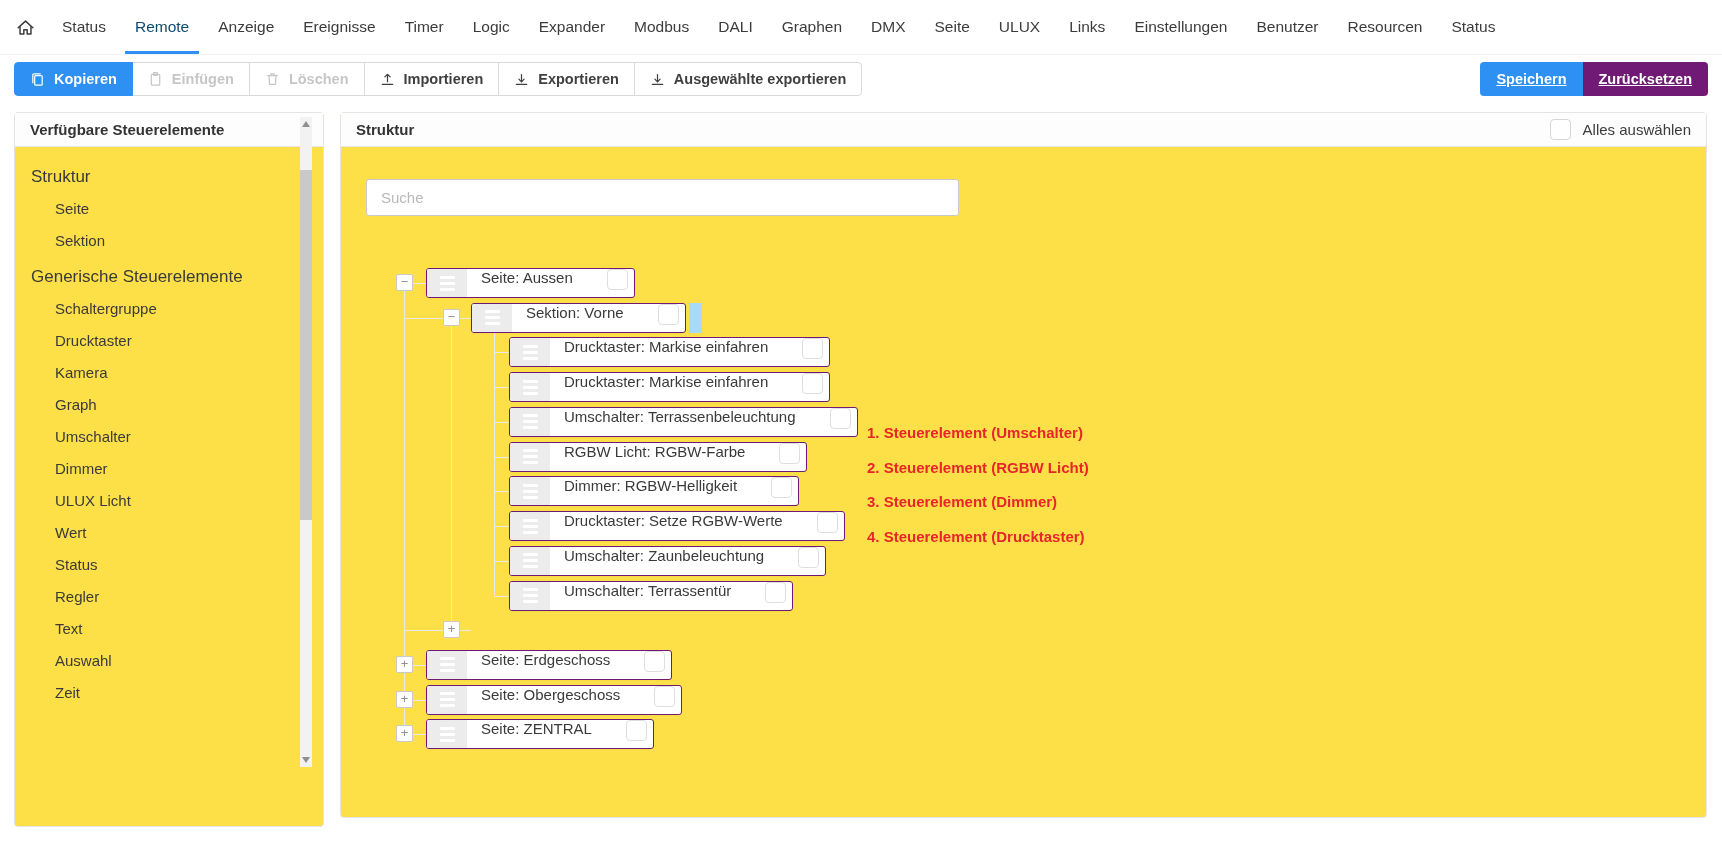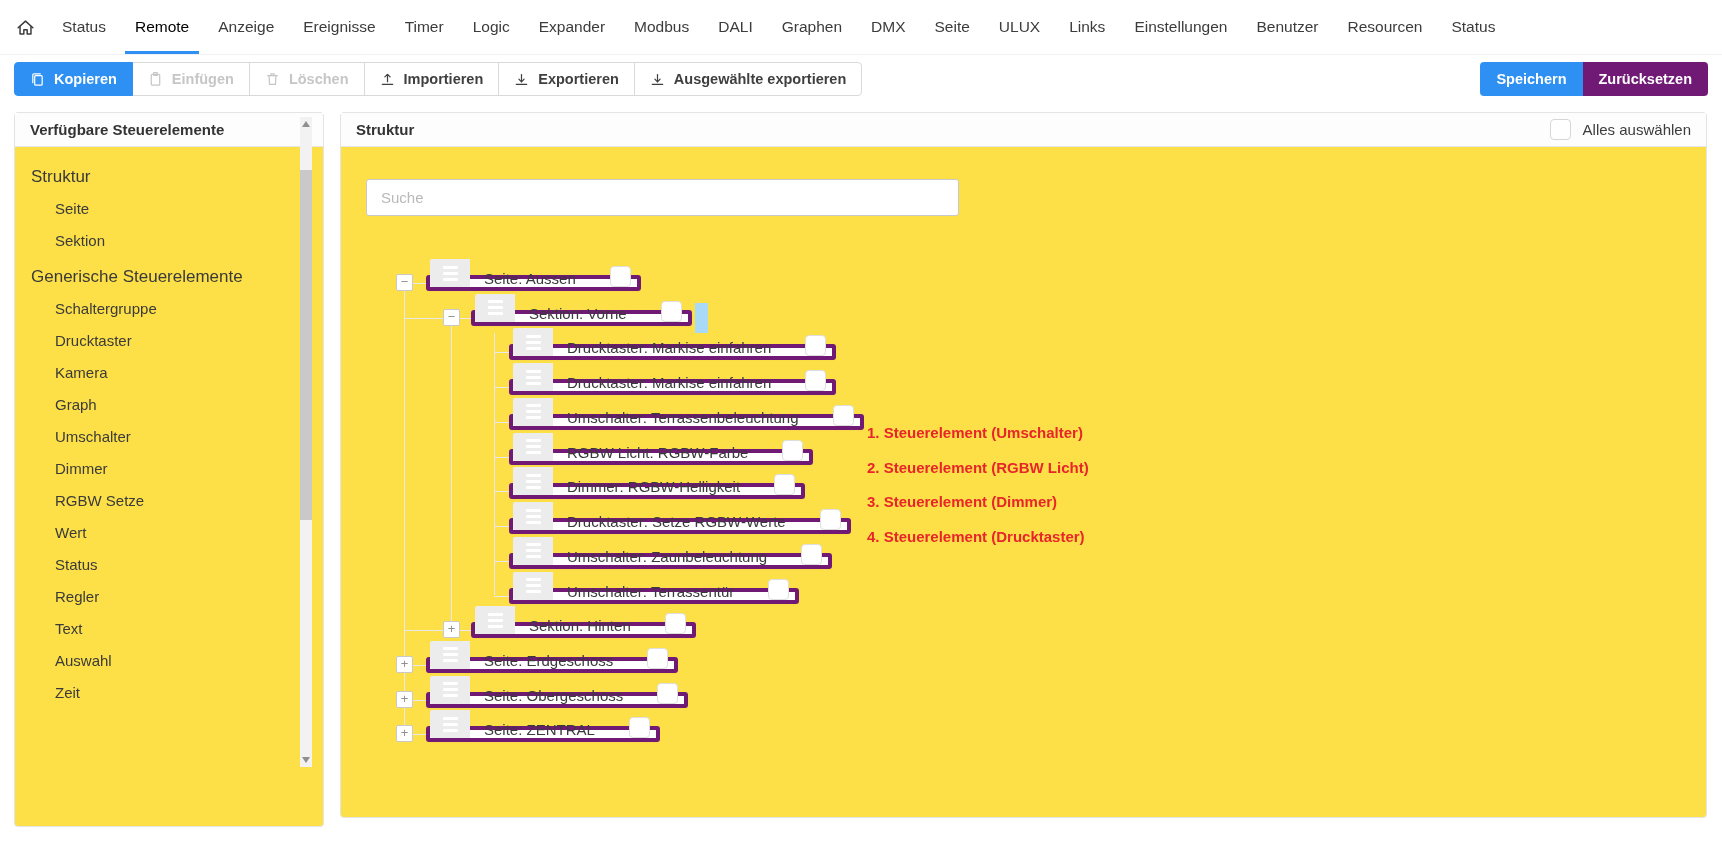--- a/index.html
+++ b/index.html
@@ -15,21 +15,21 @@
   .top-nav{
     position:absolute; top:0; left:0; width:1722px; height:55px;
     display:flex; align-items:center; gap:25px; padding-left:16px;
     background:#fff; border-bottom:1px solid #f1f1f1;
   }
   .nav-home{ display:flex; align-items:center; cursor:pointer; }
   .nav-item{
     position:relative; height:55px; display:flex; align-items:center;
     font-size:15.5px; color:#3c3c3c; cursor:pointer; padding:0 2px; white-space:nowrap;
   }
-  .nav-item.active{ color:#000000; }
+  .nav-item.active{ color:#0c4a6e; }
   .nav-item.active::after{
     content:""; position:absolute; left:-8px; right:-8px; bottom:1px; height:3px;
     background:#2e90f3;
   }
 
   
   .toolbar{
     position:absolute; top:62px; left:14px; right:14px; height:34px;
     display:flex; align-items:center;
   }
@@ -41,21 +41,21 @@
     cursor:pointer; white-space:nowrap;
   }
   .tb-btn:first-child{ margin-left:0; border-radius:4px 0 0 4px; }
   .tb-btn:last-child{ border-radius:0 4px 4px 0; }
   .tb-btn.primary{ background:#2e90f3; border-color:#2e90f3; color:#fff; z-index:2; }
   .tb-btn.disabled{ color:#c6c6c6; cursor:default; }
   .tb-icon{ display:flex; align-items:center; }
   .right-group{ margin-left:auto; display:flex; }
   .btn-save,.btn-reset{
     height:34px; padding:0 16px; border:none; font-family:inherit;
-    font-size:14.5px; font-weight:600; color:#fff; cursor:pointer; white-space:nowrap;
+    font-size:14.5px; font-weight:600; color:#fff; cursor:pointer; white-space:nowrap;text-decoration:underline;
   }
   .btn-save{ background:#2e90f3; border-radius:4px 0 0 4px; }
   .btn-reset{ background:#701a75; border-radius:0 4px 4px 0; }
 
   
   .panel{
     position:absolute; background:#fde047; border:1px solid #e4e4e4; border-radius:4px;
   }
   .panel-header{
     height:34px; display:flex; align-items:center; justify-content:space-between;
@@ -96,22 +96,22 @@
   
   .guide{ position:absolute; background:#e9e9e9; width:1px; }
   .tree-row{ position:absolute; left:0; right:10px; height:30px; display:flex; align-items:center; }
   .guide-h{ position:absolute; height:1px; top:15px; background:#e9e9e9; }
   .toggle{
     position:absolute; top:6px; width:17px; height:17px; background:#fff;
     border:1px solid #c9c9c9; border-radius:2px; color:#8f8f8f;
     font-size:13px; line-height:14px; text-align:center; z-index:2; cursor:pointer;
   }
   .node-card{
-    display:inline-flex; align-items:flex-end; height:16px; background:#fff;
-    border:4px solid #701a75; border-radius:3px; position:relative; z-index:1;
+    display:inline-flex; align-items:flex-start; height:30px; background:#fff;
+    border:1px solid #701a75; border-radius:3px; position:relative; z-index:1;
     box-shadow:0 1px 2px rgba(0,0,0,0.02); cursor:grab;
   }
   .drag-handle{
     width:40px; height:28px; background:#ececec; border-radius:2px 0 0 2px;
     display:flex; flex-direction:column; justify-content:center; align-items:center; gap:3px;
   }
   .drag-handle i{ display:block; width:15px; height:3px; background:#fff; border-radius:1px; }
   .node-label{ font-size:15px; color:#3a3a3a; padding-left:14px; white-space:nowrap; }
   .node-cb{
     width:21px; height:21px; border:1px solid #dedede; border-radius:4px; background:#fff;
@@ -228,21 +228,21 @@
       <div class="pal-heading">Struktur</div>
       <div class="pal-item">Seite</div>
       <div class="pal-item">Sektion</div>
       <div class="pal-heading">Generische Steuerelemente</div>
       <div class="pal-item">Schaltergruppe</div>
       <div class="pal-item">Drucktaster</div>
       <div class="pal-item">Kamera</div>
       <div class="pal-item">Graph</div>
       <div class="pal-item">Umschalter</div>
       <div class="pal-item">Dimmer</div>
-      <div class="pal-item">RGBW Setze</div>
+      <div class="pal-item">ULUX Licht</div>
       <div class="pal-item">Wert</div>
       <div class="pal-item">Status</div>
       <div class="pal-item">Regler</div>
       <div class="pal-item">Text</div>
       <div class="pal-item">Auswahl</div>
       <div class="pal-item">Zeit</div>
     </div>
   <div class="pal-scroll">
     <span class="scroll-arrow up">
         <span class="tri-up"></span>
@@ -391,29 +391,20 @@
             <i></i>
             <i></i>
           </span>
           <span class="node-label">Umschalter: Terrassentür</span>
           <span class="node-cb"></span>
         </div>
       </div>
       <div class="tree-row" style="top: 502.2px; padding-left: 130px;">
         <span class="guide-h" style="left: 63px; width: 67px;"></span>
         <span class="toggle" style="left: 102px;">+</span>
-        <div class="node-card">
-          <span class="drag-handle">
-            <i></i>
-            <i></i>
-            <i></i>
-          </span>
-          <span class="node-label">Sektion: Hinten</span>
-          <span class="node-cb"></span>
-        </div>
       </div>
       <div class="tree-row" style="top: 536.9px; padding-left: 85px;">
         <span class="guide-h" style="left: 63px; width: 22px;"></span>
         <span class="toggle" style="left: 55px;">+</span>
         <div class="node-card">
           <span class="drag-handle">
             <i></i>
             <i></i>
             <i></i>
           </span>

